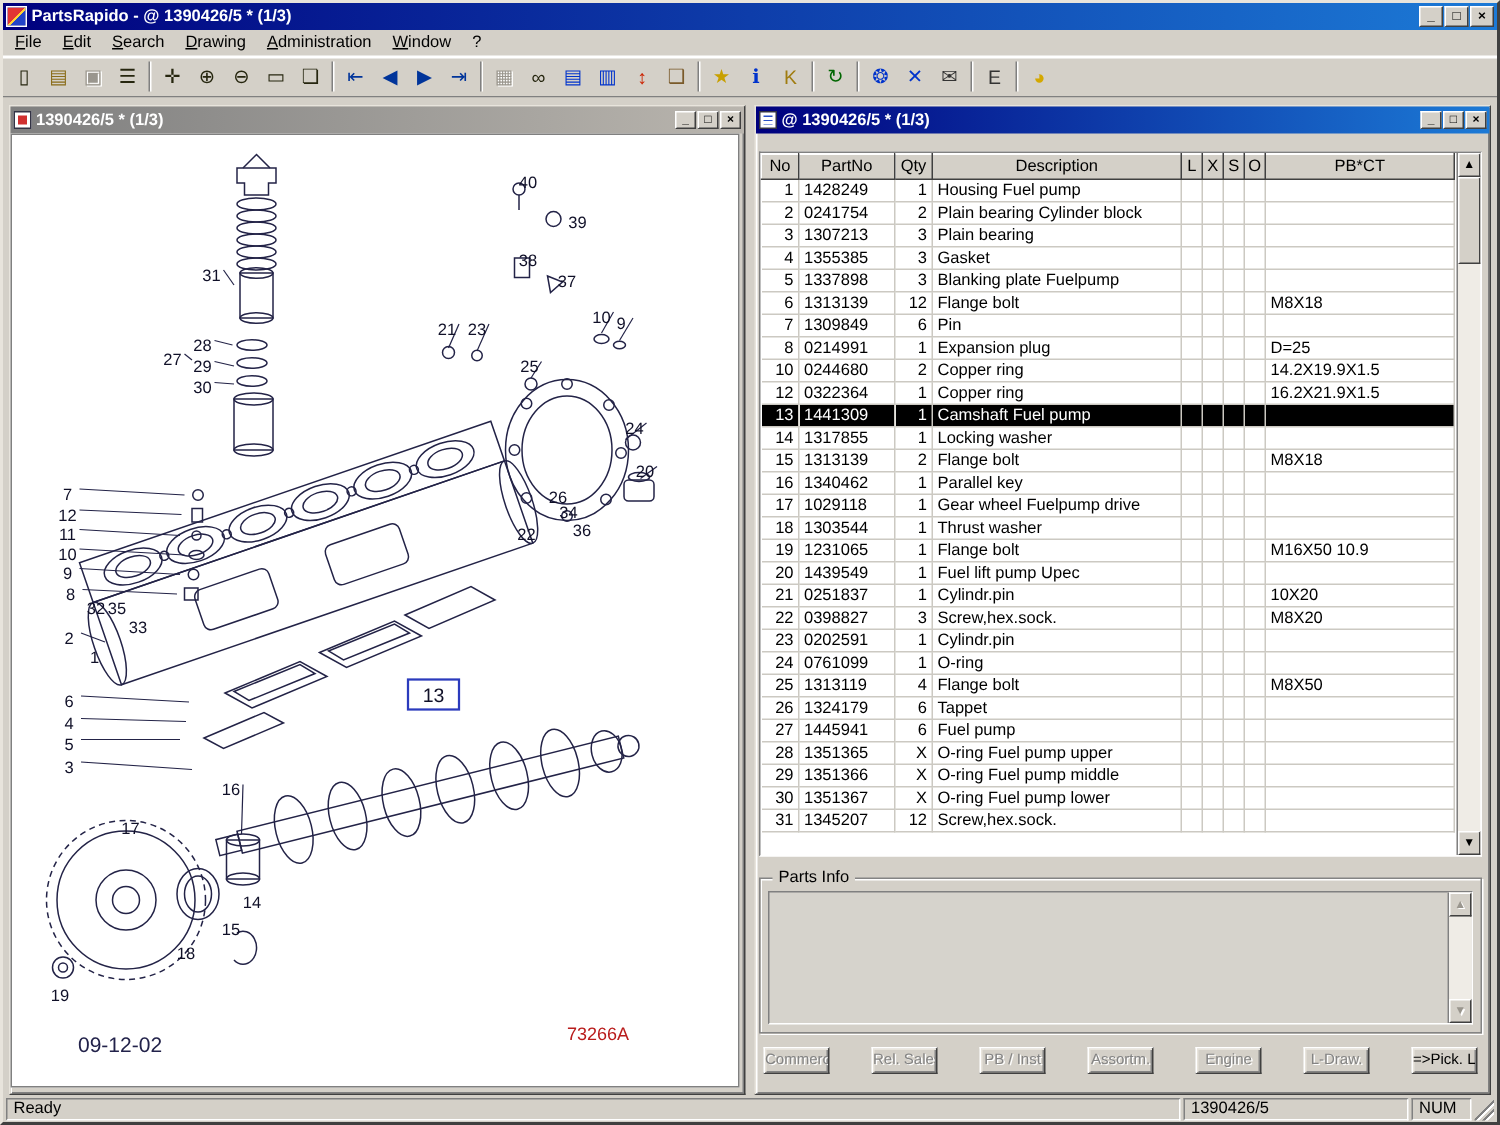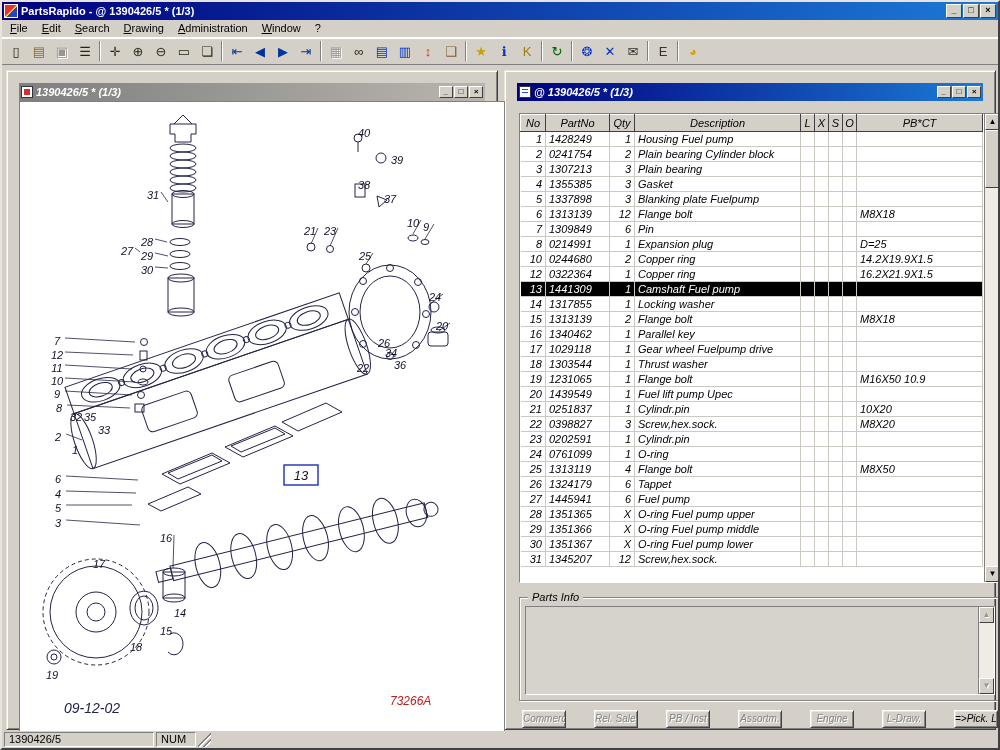--- a/index.html
+++ b/index.html
@@ -36,23 +36,23 @@
   .toolbar { height:27px; flex:0 0 27px; display:flex; align-items:center; gap:1px;
     padding:1px 3px; border-bottom:1px solid #808080; box-shadow:inset 0 1px 0 #fff; }
   .tbtn { width:22px; height:22px; display:flex; align-items:center; justify-content:center;
     font-size:13px; color:#26260f; background:#d4d0c8; border:1px solid #d4d0c8; cursor:default; }
   .tbtn span { pointer-events:none; }
   .tbtn.disabled span { color:#9a968e; text-shadow:1px 1px 0 #fff; }
   .tb-sep { width:2px; height:20px; margin:0 2px; border-left:1px solid #808080; border-right:1px solid #fff; }
 
   
   .mdi { flex:1; display:flex; gap:6px; padding:5px 4px; background:#d4d0c8; overflow:hidden; }
-  .child { width:492px; height:660px; background:#d4d0c8; padding:12px;
+  .child { width:492px; height:660px; background:#d4d0c8; padding:0;
     border:1px solid; border-color:#e8e4dc #404040 #404040 #e8e4dc;
-    box-shadow:inset 1px 1px 0 #fff, inset -1px -1px 0 #808080;font-style:italic; }
+    box-shadow:inset 1px 1px 0 #fff, inset -1px -1px 0 #808080; }
   .child-title { height:18px; display:flex; align-items:center; gap:3px; padding:0 2px;
     color:#fff; font-weight:bold; font-size:11px; }
   .child-title.active   { background:linear-gradient(90deg,#00007e,#1c7ad6); }
   .child-title.inactive { background:linear-gradient(90deg,#7f7f7f,#b9b5ae); }
   .child-title .title { flex:1; white-space:nowrap; overflow:hidden; }
   .child-title .wbtn { width:14px; height:12px; font-size:8px; line-height:9px; }
   .doc-icon { width:12px; height:12px; background:#fff; border:1px solid #334; position:relative; }
   .doc-icon.red::after  { content:""; position:absolute; inset:2px; background:#d03030; }
   .doc-icon.blue::after { content:""; position:absolute; inset:2px;
     background:repeating-linear-gradient(#2a50c8 0 1px,#fff 1px 3px); }
@@ -812,18 +812,19 @@
             <span class="abtn disabled">Engine</span>
             <span class="abtn disabled">L-Draw.</span>
             <span class="abtn">=&gt;Pick. L.</span>
           </div>
 
       </div>
     </div>
   </div>
 
   <div class="statusbar">
+    <span class="spanel ready">Ready</span>
     <span class="spanel doc">1390426/5</span>
     <span class="spanel num">NUM</span>
     <span class="grip"></span>
   </div>
 
 </div>
 
 </body></html>

